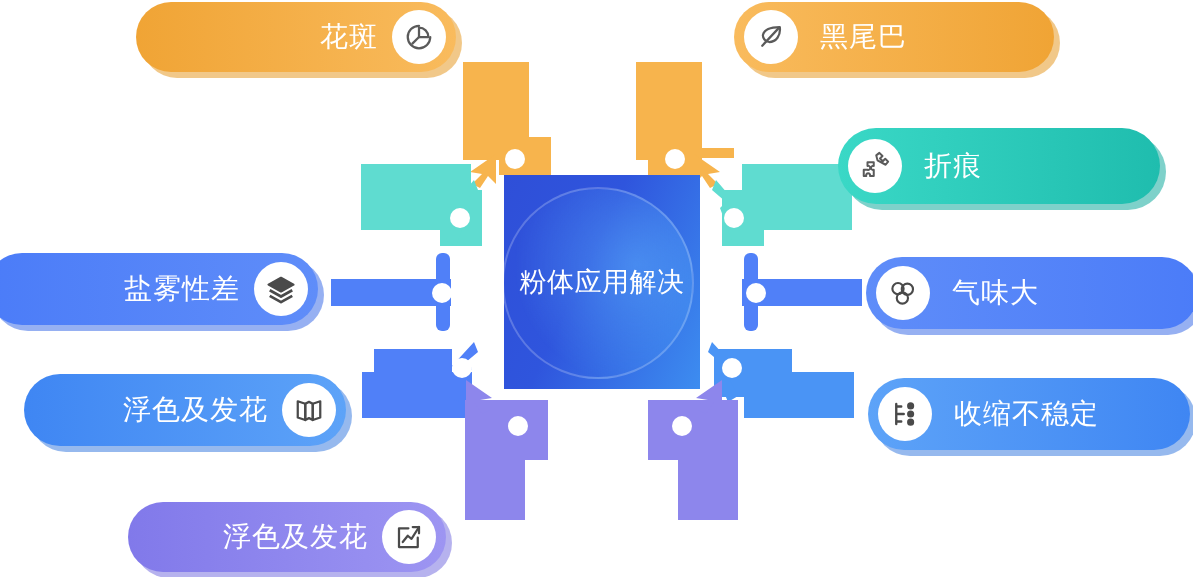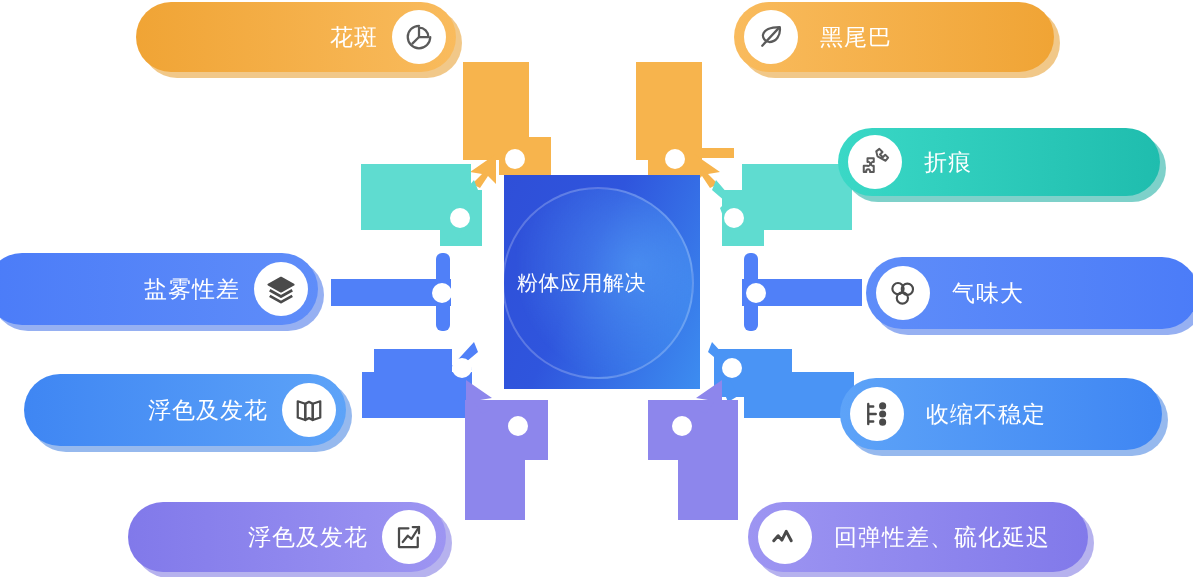--- a/index.html
+++ b/index.html
@@ -43,23 +43,23 @@
     left: -2px; top: 12px;
     width: 192px; height: 192px;
     border-radius: 50%;
     border: 2px solid rgba(255,255,255,.22);
     background: radial-gradient(circle at 70% 40%, rgba(90,170,250,.55), rgba(45,80,220,0) 70%);
   }
   #center-text {
     position: relative;
     z-index: 2;
     color: #ffffff;
-    font-size: 21px;
+    font-size: 27px;
     line-height: 29px;
-    text-align: left;
+    text-align: center;
     letter-spacing: .5px;
     width: 170px;
   }
 
   
   .pill-wrap { position: absolute; z-index: 8; }
   .pill-shadow {
     position: absolute;
     left: 6px; top: 6px;
     width: 100%; height: 100%;
@@ -70,21 +70,21 @@
     position: relative;
     width: 100%; height: 100%;
     border-radius: 40px;
     display: flex;
     align-items: center;
   }
   .pill.right-icon { justify-content: flex-end; padding-right: 10px; }
   .pill.left-icon  { justify-content: flex-start; padding-left: 10px; }
   .pill-label {
     color: #ffffff;
-    font-size: 23px;
+    font-size: 28px;
     white-space: nowrap;
     letter-spacing: 1px;
   }
   .pill.right-icon .pill-label { margin-right: 14px; }
   .pill.left-icon  .pill-label { margin-left: 22px; }
   .icon-badge {
     width: 54px; height: 54px;
     min-width: 54px;
     border-radius: 50%;
     background: #ffffff;
@@ -255,21 +255,21 @@
       <span class="icon-badge">
         <svg width="30" height="30" viewBox="0 0 24 24" fill="none" stroke="#5a5a5a" stroke-width="1.8" stroke-linecap="round" stroke-linejoin="round">
           <path d="M19 4c1 7-3 12-8.5 12A5.5 5.5 0 0 1 5.5 10.5C6.5 6 12 4 19 4z"></path>
           <path d="M18.5 4.5L5 19"></path>
         </svg>
       </span>
       <span class="pill-label">黑尾巴</span>
     </div>
   </div>
 
-  <div class="pill-wrap" style="left:838px;top:128px;width:322px;height:68px;">
+  <div class="pill-wrap" style="left:838px;top:128px;width:322px;height:76px;">
     <div class="pill-shadow" style="background:#14ab9e;"></div>
     <div class="pill left-icon" style="background:linear-gradient(90deg,#3ad8c6,#1fbdae);">
       <span class="icon-badge">
         <svg width="30" height="30" viewBox="0 0 24 24" fill="none" stroke="#5a5a5a" stroke-width="1.6" stroke-linejoin="round">
           <path d="M3 11h3a1.6 1.6 0 1 0 0-3V5h5v3a1.6 1.6 0 1 0 0 3h0v5H8a1.6 1.6 0 1 0-3 0H3z" transform="translate(0,4)"></path>
           <path d="M13 3.5l2.5-2 2.5 2.5-2 2 2.2 2.2 2-2L22.5 8.5l-2 2.5-6.5-3.5z"></path>
         </svg>
       </span>
       <span class="pill-label">折痕</span>
     </div>
@@ -282,40 +282,29 @@
         <svg width="30" height="30" viewBox="0 0 24 24" fill="none" stroke="#4a4a4a" stroke-width="1.7" stroke-linecap="round">
           <circle cx="8" cy="8.5" r="4.5"></circle>
           <circle cx="15.5" cy="9" r="4.5"></circle>
           <circle cx="11.5" cy="16" r="4.5"></circle>
         </svg>
       </span>
       <span class="pill-label">气味大</span>
     </div>
   </div>
 
-  <div class="pill-wrap" style="left:840px;top:378px;width:322px;height:72px;">
+  <div class="pill-wrap" style="left:868px;top:378px;width:322px;height:72px;">
     <div class="pill-shadow" style="background:#3f7fe0;"></div>
     <div class="pill left-icon" style="background:linear-gradient(90deg,#5da3f8,#3f86f3);">
       <span class="icon-badge">
         <svg width="30" height="30" viewBox="0 0 24 24" fill="none" stroke="#4a4a4a" stroke-width="1.9" stroke-linecap="round">
           <path d="M5 4v16M5 12h6M5 6h4M5 18h4"></path>
           <circle cx="16.5" cy="5.5" r="1.9" fill="#4a4a4a"></circle>
           <circle cx="16.5" cy="12" r="1.9" fill="#4a4a4a"></circle>
           <circle cx="16.5" cy="18.5" r="1.9" fill="#4a4a4a"></circle>
         </svg>
       </span>
       <span class="pill-label">收缩不稳定</span>
     </div>
   </div>
 
-  <div class="pill-wrap" style="left:748px;top:502px;width:340px;height:70px;">
-    <div class="pill-shadow" style="background:#7a72e0;"></div>
-    <div class="pill left-icon" style="background:linear-gradient(90deg,#9d95f2,#8179ea);">
-      <span class="icon-badge">
-        <svg width="30" height="30" viewBox="0 0 24 24" fill="none" stroke="#4a4a4a" stroke-width="2.4" stroke-linecap="round" stroke-linejoin="round">
-          <path d="M3 15l3.5-4 3 3.5 3.5-7 4 7.5"></path>
-        </svg>
-      </span>
-      <span class="pill-label">回弹性差、硫化延迟</span>
-    </div>
-  </div>
 
 </div>
 
 </body></html>

